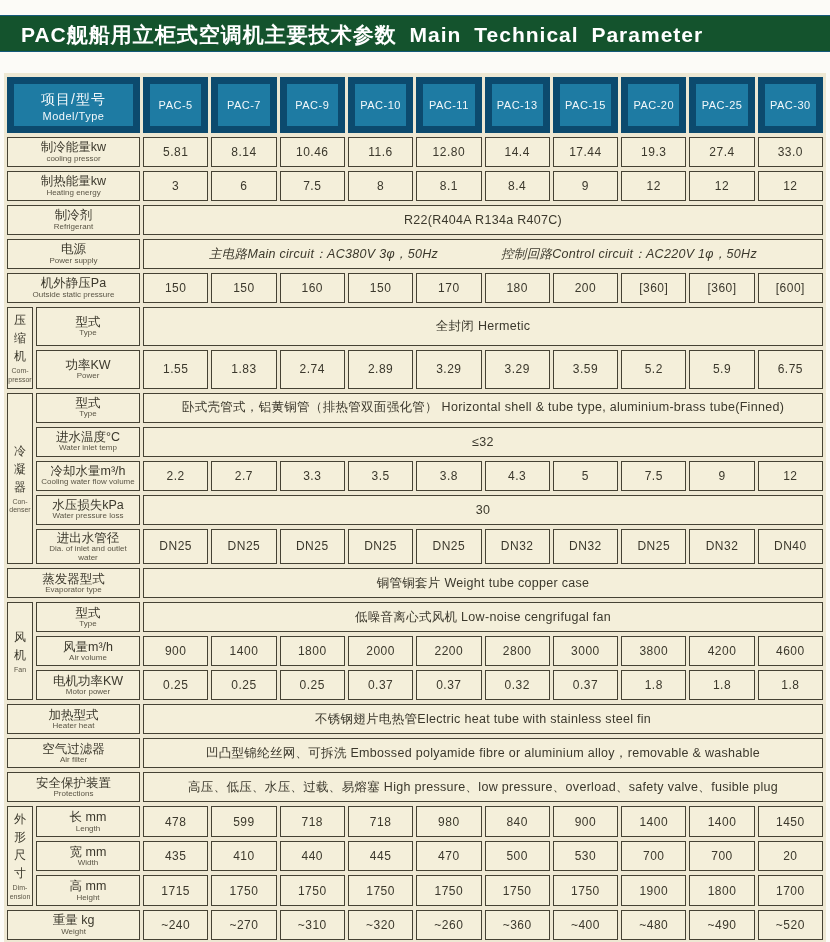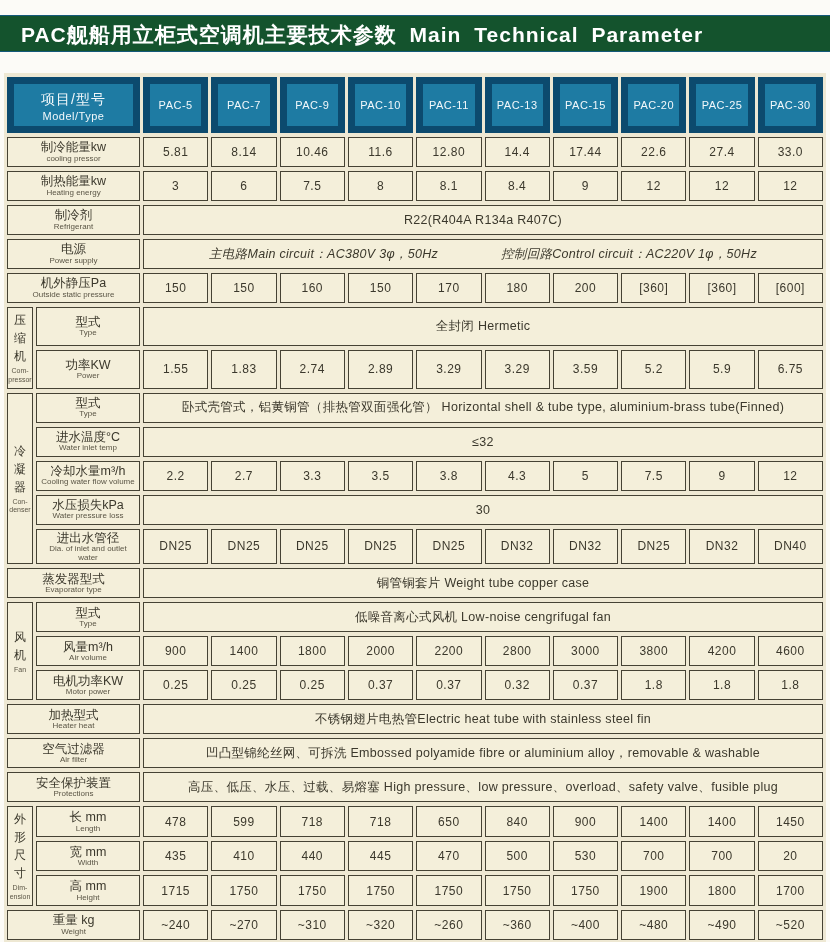--- a/index.html
+++ b/index.html
@@ -85,21 +85,21 @@
             <div class="zh">制冷能量kw</div>
             <div class="en">cooling pressor</div>
           </td>
           <td class="value">5.81</td>
           <td class="value">8.14</td>
           <td class="value">10.46</td>
           <td class="value">11.6</td>
           <td class="value">12.80</td>
           <td class="value">14.4</td>
           <td class="value">17.44</td>
-          <td class="value">22.6</td>
+          <td class="value">19.3</td>
           <td class="value">27.4</td>
           <td class="value">33.0</td>
         </tr>
         <tr>
           <td class="label" colspan="2">
             <div class="zh">制热能量kw</div>
             <div class="en">Heating energy</div>
           </td>
           <td class="value">3</td>
           <td class="value">6</td>
@@ -319,21 +319,21 @@
 ension</div>
           </td>
           <td class="label">
             <div class="zh">长 mm</div>
             <div class="en">Length</div>
           </td>
           <td class="value">478</td>
           <td class="value">599</td>
           <td class="value">718</td>
           <td class="value">718</td>
-          <td class="value">650</td>
+          <td class="value">980</td>
           <td class="value">840</td>
           <td class="value">900</td>
           <td class="value">1400</td>
           <td class="value">1400</td>
           <td class="value">1450</td>
         </tr>
         <tr>
           <td class="label">
             <div class="zh">宽 mm</div>
             <div class="en">Width</div>

